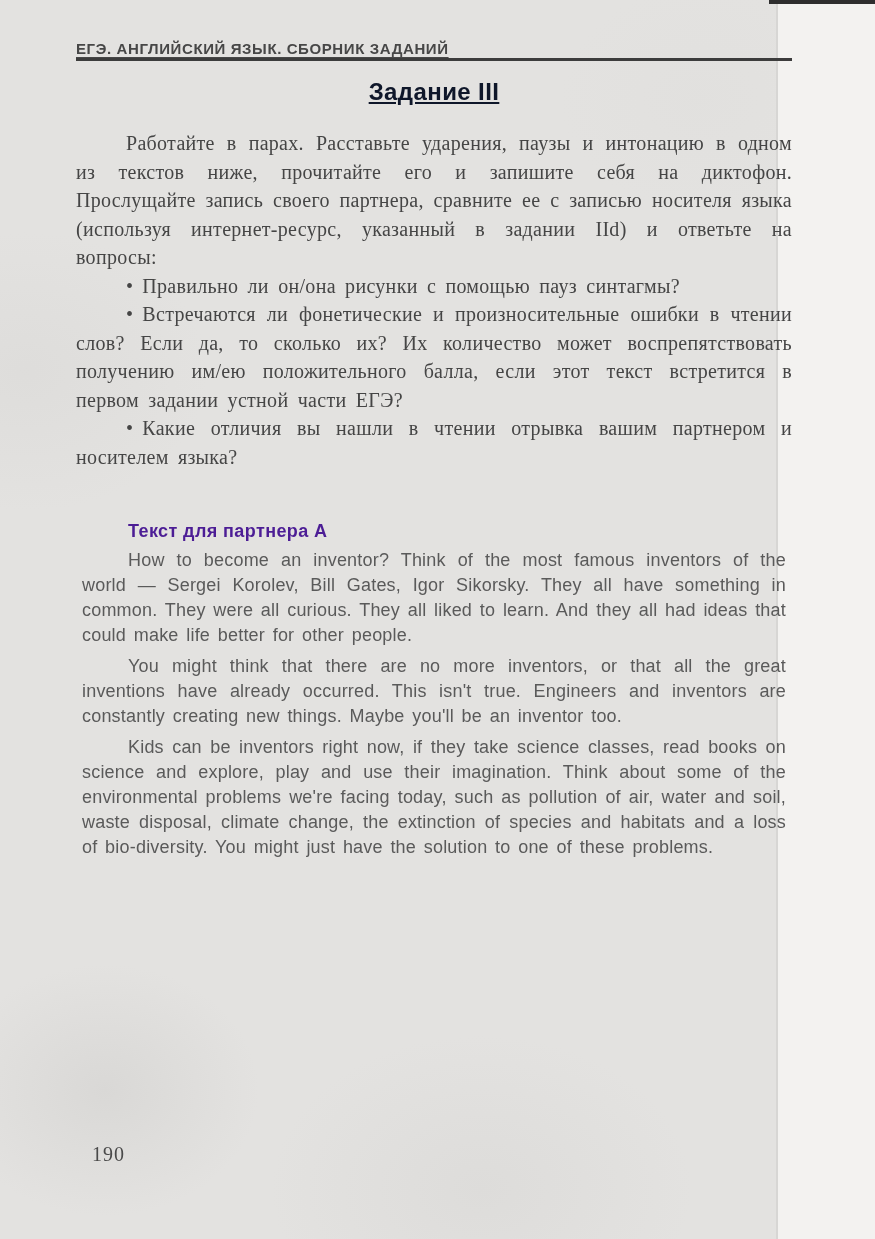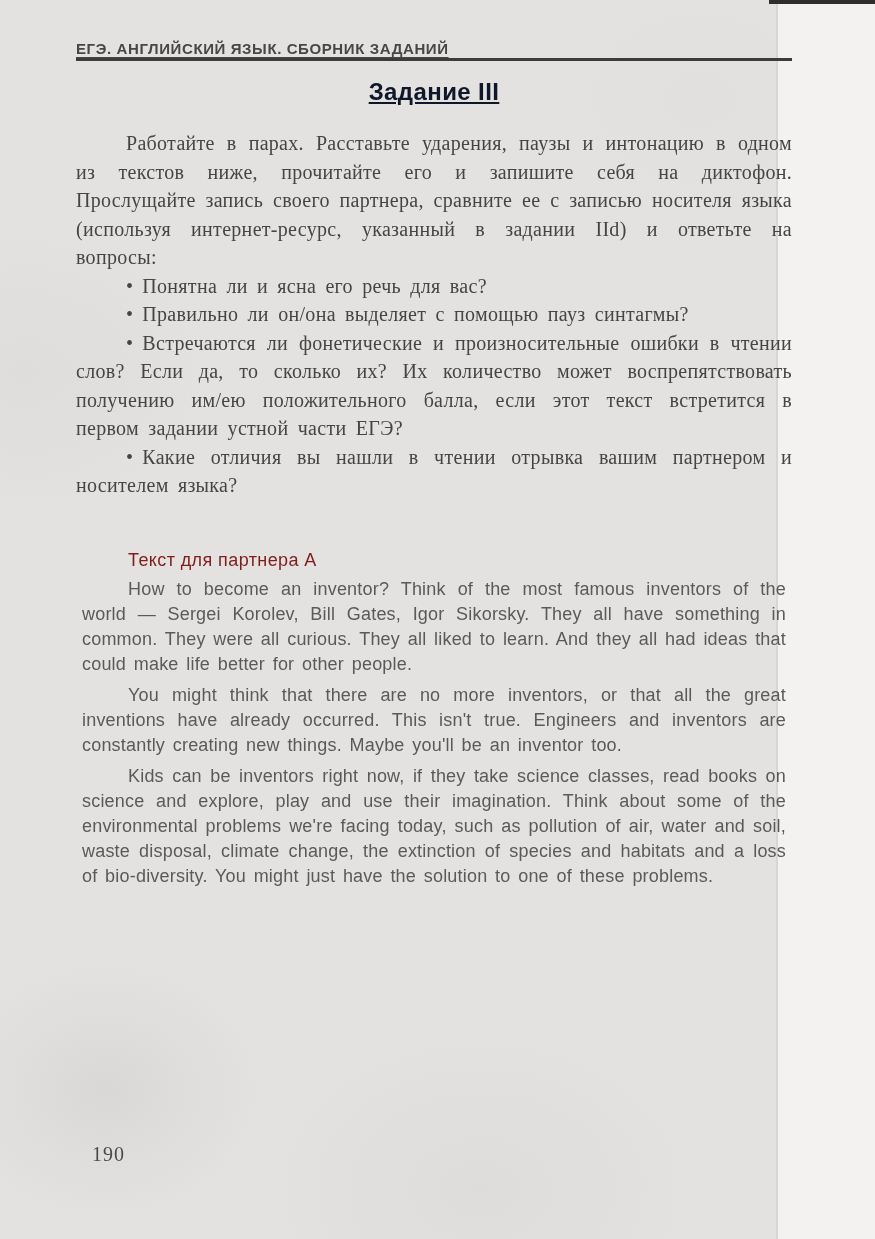--- a/index.html
+++ b/index.html
@@ -73,23 +73,23 @@
     margin: 0;
   }
   .ru.intro { margin-top: 23px; text-indent: 50px; }
   .ru.bullet { text-indent: 50px; }
   .bchar { margin-right: 9px; }
 
   .partner-heading {
     margin: 50px 0 0 0;
     padding-left: 52px;
     font-size: 18px;
-    font-weight: normal;
+    font-weight: bold;
     letter-spacing: 0.4px;
-    color: #7f1d1d;
+    color: #4c1d95;
   }
 
   .en {
     font-family: "Liberation Sans", sans-serif;
     font-size: 18px;
     line-height: 25px;
     color: #5a5a5a;
     text-align: justify;
     word-spacing: 2.5px;
     letter-spacing: 0.2px;
@@ -117,23 +117,22 @@
 <div class="content">
 
   <div class="running-header">
     <span class="hdr-text">ЕГЭ. АНГЛИЙСКИЙ ЯЗЫК. СБОРНИК ЗАДАНИЙ</span>
   </div>
 
   <div class="task-title">Задание III</div>
 
   <p class="ru intro">Работайте в парах. Расставьте ударения, паузы и интонацию в одном из текстов ниже, прочитайте его и запишите себя на диктофон. Прослущайте запись своего партнера, сравните ее с записью носителя языка (используя интернет-ресурс, указанный в задании IId) и ответьте на вопросы:</p>
 
-  <p class="ru bullet"><span class="bchar">•</span><span>Понятна ли и ясна его речь для вас?</span></p>
 
-  <p class="ru bullet"><span class="bchar">•</span><span>Правильно ли он/она выделяет с помощью пауз синтагмы?</span></p>
+  <p class="ru bullet"><span class="bchar">•</span><span>Правильно ли он/она рисунки с помощью пауз синтагмы?</span></p>
 
 
   <p class="ru bullet"><span class="bchar">•</span><span>Встречаются ли фонетические и произносительные ошибки в чтении слов? Если да, то сколько их? Их количество может воспрепятствовать получению им/ею положительного балла, если этот текст встретится в первом задании устной части ЕГЭ?</span></p>
 
   <p class="ru bullet"><span class="bchar">•</span><span>Какие отличия вы нашли в чтении отрывка вашим партнером и носителем языка?</span></p>
 
   <div class="partner-heading">Текст для партнера А</div>
 
   <p class="en">How to become an inventor? Think of the most famous inventors of the world — Sergei Korolev, Bill Gates, Igor Sikorsky. They all have something in common. They were all curious. They all liked to learn. And they all had ideas that could make life better for other people.</p>
   <p class="en">You might think that there are no more inventors, or that all the great inventions have already occurred. This isn't true. Engineers and inventors are constantly creating new things. Maybe you'll be an inventor too.</p>

